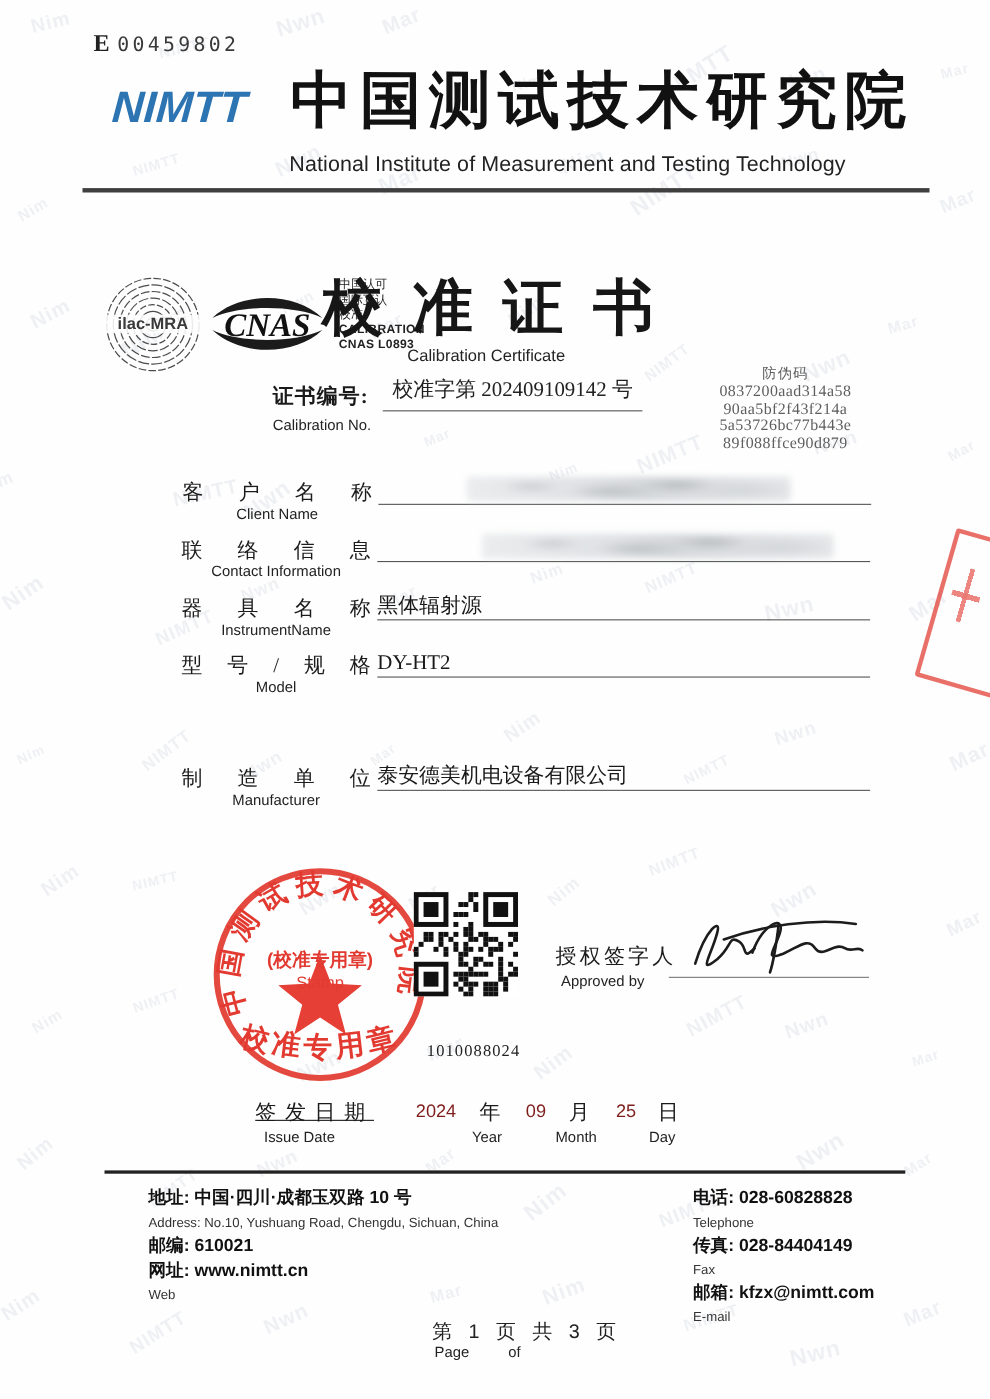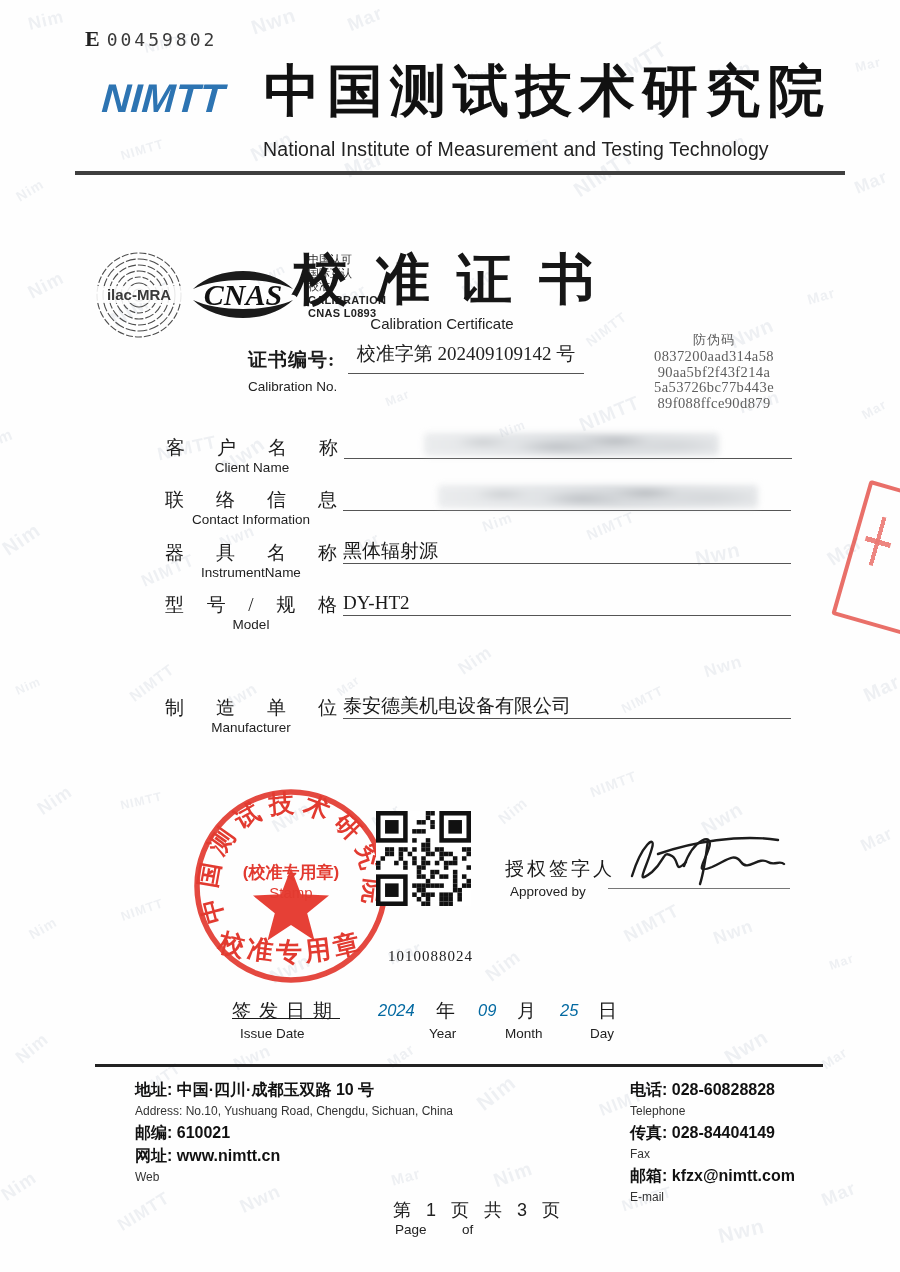--- a/index.html
+++ b/index.html
@@ -87,21 +87,21 @@
   }
   .side-stamp .mark {
     position:absolute; left:8px; top:28px; width:26px; height:50px; opacity:0.75;
     background:
       linear-gradient(0deg, transparent 44%, rgba(225,56,47,.9) 44%, rgba(225,56,47,.9) 54%, transparent 54%),
       linear-gradient(90deg, transparent 40%, rgba(225,56,47,.9) 40%, rgba(225,56,47,.9) 56%, transparent 56%);
   }
 
   .qr-num { font-family:"Liberation Serif","DejaVu Serif",serif; font-size:15px; letter-spacing:1px; color:#222; }
   .date-cn { font-family:"Liberation Serif","DejaVu Serif",serif; font-size:19px; color:#1a1a1a; }
-  .date-num { font-size:16.5px; color:#0369a1;font-style:italic; }
+  .date-num { font-size:16.5px; color:#7f1d1d; }
 </style>
 </head>
 <body>
 
 <div class="page">
 
   <div id="watermark" class="watermark">
       <span style="left: 27.9117px; top: 10.4743px; transform: rotate(-13.2818deg); font-size: 17.6584px;">Nim</span>
       <span style="left: 144.255px; top: 35.3578px; transform: rotate(-12.8107deg); font-size: 13.8174px;">NIMTT</span>
       <span style="left: 251.424px; top: 9.67283px; transform: rotate(-17.9774deg); font-size: 20.1094px;">Nwn</span>

